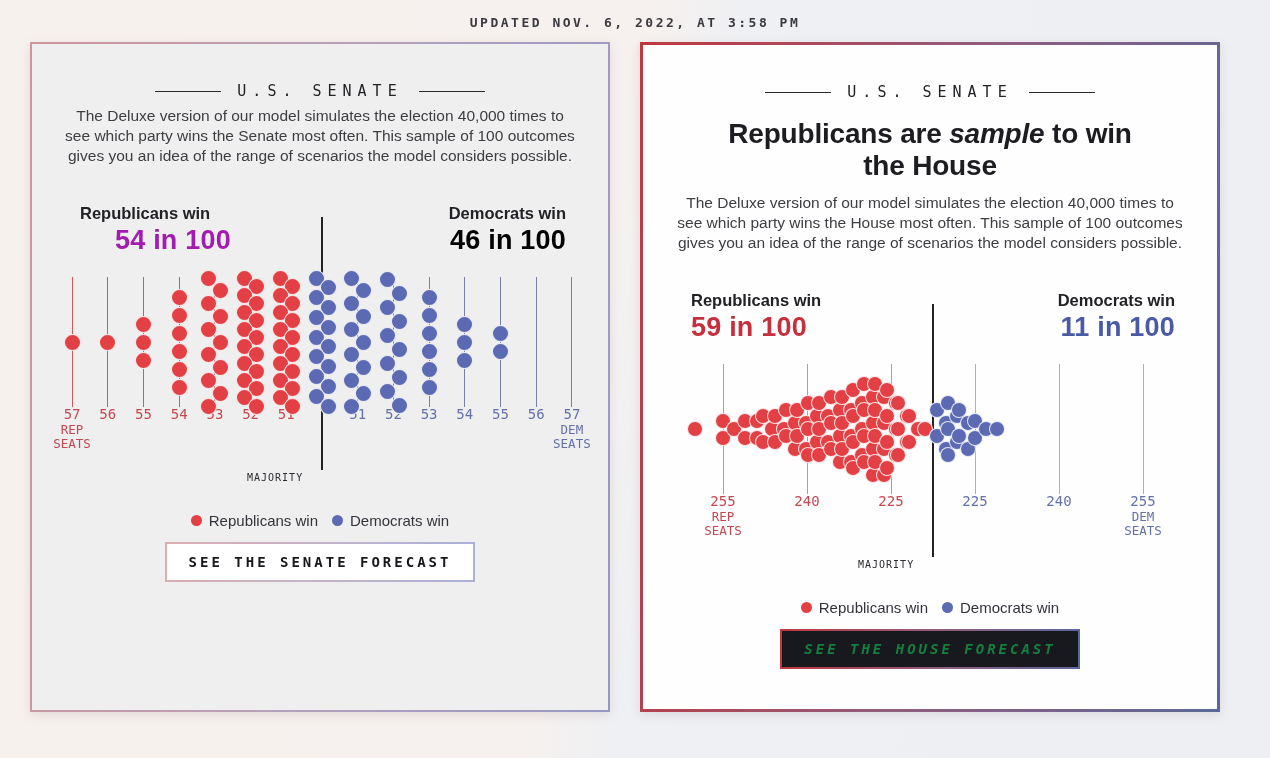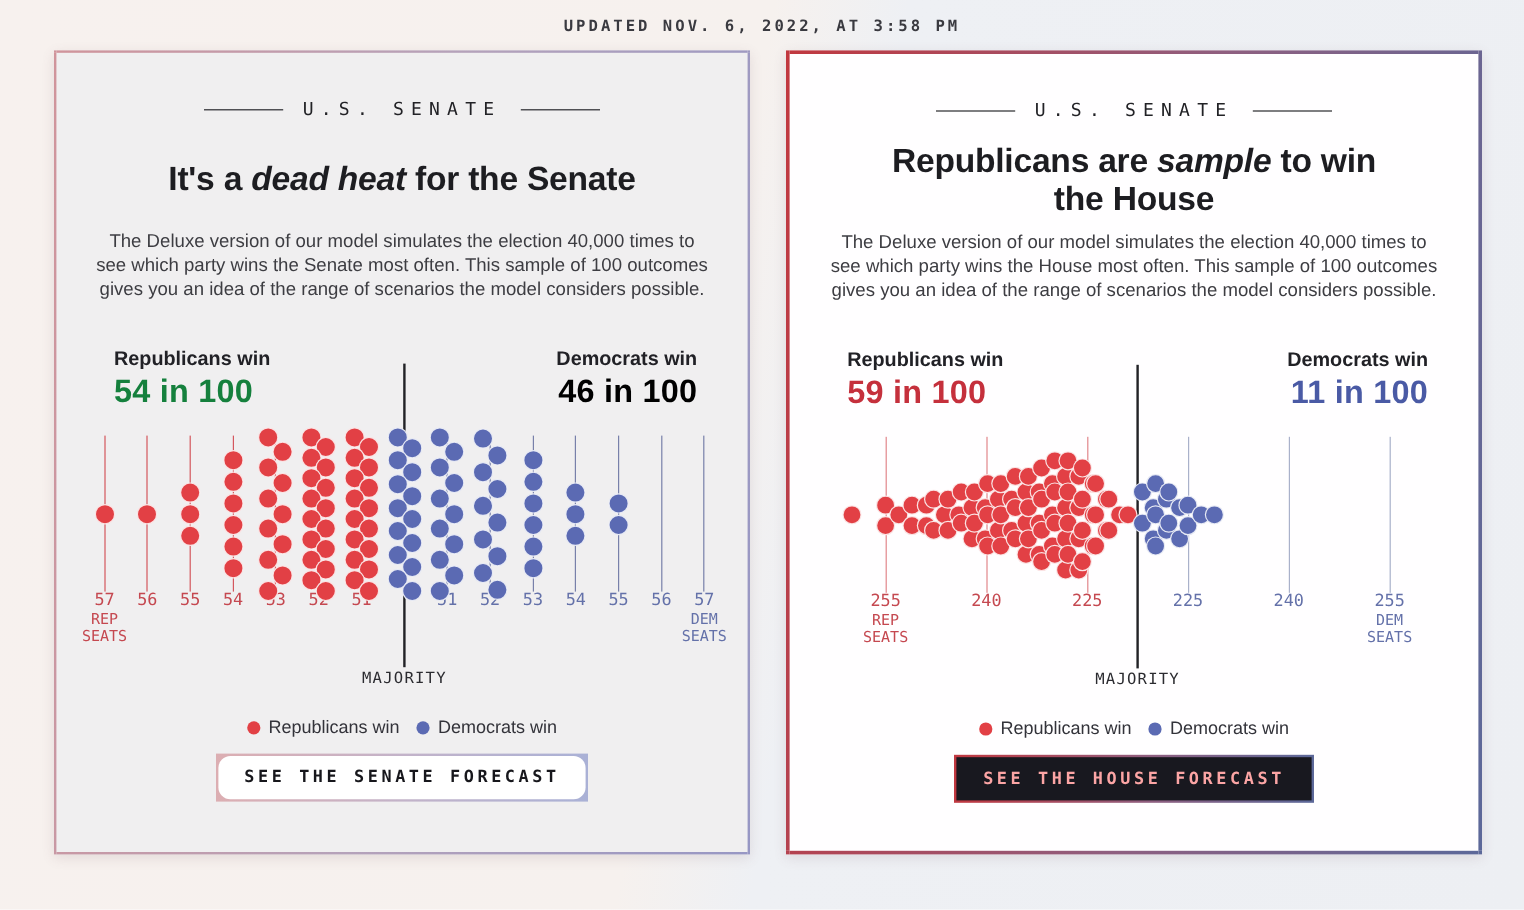--- a/index.html
+++ b/index.html
@@ -9,21 +9,21 @@
     background:linear-gradient(100deg,#f7f1ee 0%,#f6f1ee 46%,#eef0f4 54%,#edeff3 100%);
     position:relative;
   }
   
   .updated{
     text-align:center;padding:15px 0 12px;
     font-family:"DejaVu Sans Mono",monospace;
     font-size:13px;letter-spacing:2.5px;color:#3a3a40;font-weight:bold;
   }
   
-  .panels{display:flex;gap:30px;padding-left:45px;}
+  .panels{display:flex;gap:30px;padding-left:30px;}
   .panel{
     width:580px;height:670px;box-sizing:border-box;position:relative;
     box-shadow:0 3px 10px rgba(110,80,90,.14);
   }
   .panel.senate{
     background:#f0eff0;border:2px solid;
     border-image:linear-gradient(98deg,#d0949b 0%,#b5a2ba 50%,#9797c4 100%) 1;
   }
   .panel.house{
     background:#fffeff;border:3px solid;
@@ -48,22 +48,22 @@
   }
   
   .chart{position:relative;height:292px;margin-top:14px;}
   .stat{position:absolute;top:0;}
   .stat.rep{left:48px;text-align:left;}
   .stat.dem{right:42px;text-align:right;}
   .stat-label{font-size:16.5px;font-weight:bold;color:#212126;}
   .stat-value{font-size:27px;font-weight:bold;margin-top:2px;letter-spacing:.2px;}
   .majority-line{position:absolute;left:289px;top:13px;width:2px;height:253px;background:#222226;}
   .majority-label{
-    position:absolute;left:215px;top:268px;width:150px;text-align:center;
-    font-family:"DejaVu Sans Mono",monospace;font-size:13px;color:#2b2b30;letter-spacing:1px;
+    position:absolute;left:215px;top:268px;width:150px;text-align:left;
+    font-family:"DejaVu Sans Mono",monospace;font-size:10px;color:#2b2b30;letter-spacing:1px;
   }
   .plot{position:absolute;left:0;top:0;right:0;bottom:0;}
   .plot .tick{position:absolute;width:1px;}
   .plot .dot{position:absolute;border-radius:50%;box-sizing:border-box;border:1.5px solid rgba(255,255,255,.85);}
   .plot .ax-num{
     position:absolute;width:60px;margin-left:-30px;text-align:center;
     font-family:"DejaVu Sans Mono",monospace;font-size:14px;
   }
   .plot .ax-unit{
     position:absolute;width:70px;margin-left:-35px;text-align:center;white-space:pre;
@@ -73,46 +73,43 @@
   .legend{display:flex;justify-content:center;gap:14px;margin-top:16px;font-size:15px;color:#33333a;}
   .legend-item{display:flex;align-items:center;}
   .legend-dot{width:11px;height:11px;border-radius:50%;display:inline-block;margin-right:7px;}
   
   .btn-frame{margin:13px auto 0;padding:2px;width:max-content;}
   .btn{
     display:block;border:0;padding:10px 22px;cursor:pointer;
     font-family:"DejaVu Sans Mono",monospace;font-weight:bold;font-size:14px;letter-spacing:3px;
   }
   .btn-frame.senate-btn{background:linear-gradient(90deg,#dcaeb2 0%,#c3b3c9 50%,#aab1d6 100%);}
-  .senate-btn .btn{background:#ffffff;color:#17171c;border-radius:10px;}
+  .senate-btn .btn{background:#ffffff;color:#17171c;}
   .btn-frame.house-btn{background:linear-gradient(90deg,#c13840 0%,#8e5f80 55%,#5c6899 100%);}
-  .house-btn .btn{background:#18181f;color:#fca5a5;}
+  .house-btn .btn{background:#18181f;color:#15803d;font-style:italic;}
 </style>
 </head>
 <body>
 
 <div class="updated">UPDATED NOV. 6, 2022, AT 3:58 PM</div>
 
 <div class="panels">
 
   <section class="panel senate">
     <div class="kicker">
       <span class="rule"></span>
       <span class="kicker-text">U.S. SENATE</span>
       <span class="rule"></span>
     </div>
-    <div class="title-wrap">
-      <h2 class="title"><span>It's a </span><em>dead heat</em><span> for the Senate</span></h2>
-    </div>
     <p class="desc">The Deluxe version of our model simulates the election 40,000 times to see which party wins the Senate most often. This sample of 100 outcomes gives you an idea of the range of scenarios the model considers possible.</p>
 
     <div class="chart">
       <div class="stat rep">
         <div class="stat-label">Republicans win</div>
-        <div class="stat-value" style="color: #15803d;">54 in 100</div>
+        <div class="stat-value" style="color: #a21caf; margin-left: 35px;">54 in 100</div>
       </div>
       <div class="stat dem">
         <div class="stat-label">Democrats win</div>
         <div class="stat-value" style="color: #000000;">46 in 100</div>
       </div>
       <div class="majority-line"></div>
       <div class="plot">
           <div class="tick" style="left: 39.6px; top: 73px; height: 130px; background: rgb(212, 87, 94);"></div>
           <div class="ax-num" style="left: 40.1px; top: 202px; color: rgb(197, 72, 80);">57</div>
           <div class="ax-unit" style="left: 40.1px; top: 219px; color: rgb(197, 72, 80);">REP

